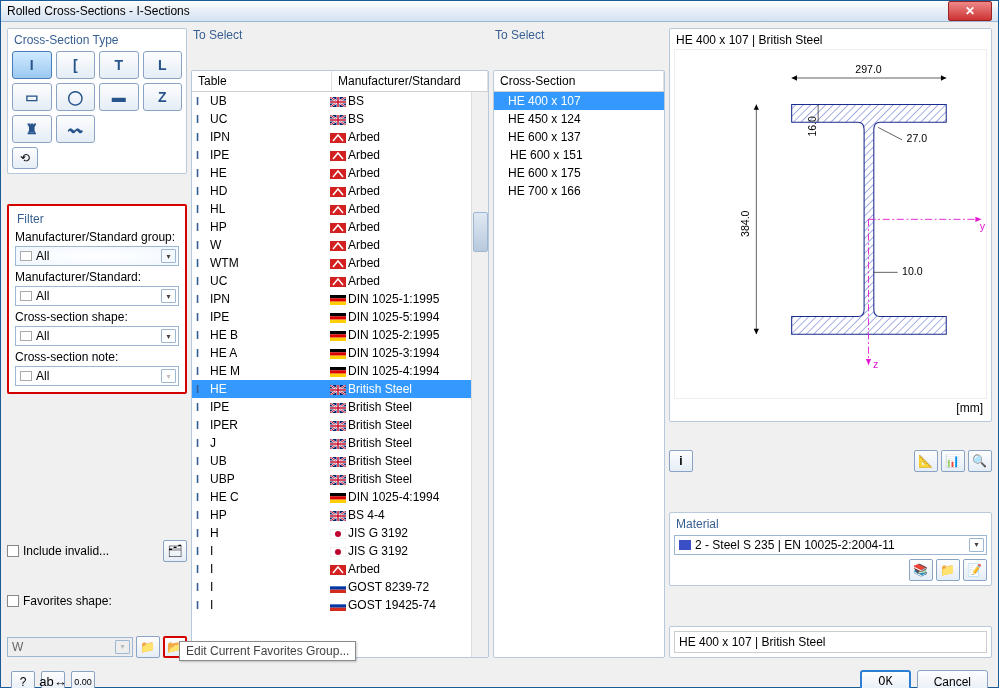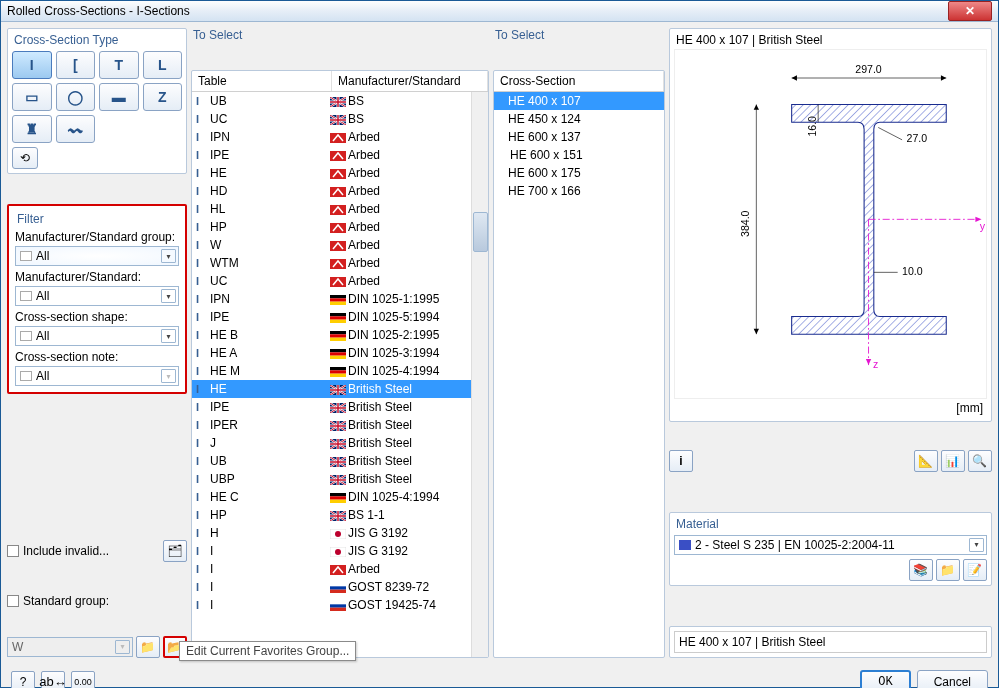--- a/index.html
+++ b/index.html
@@ -117,21 +117,21 @@
       <div style="flex:1"></div>
 
       <div class="chk-row">
         <div class="chk"></div>
         <span>Include invalid...</span>
         <div style="flex:1"></div>
         <div class="icon-btn">🗂</div>
       </div>
       <div class="chk-row">
         <div class="chk"></div>
-        <span>Standard group:</span>
+        <span>Favorites shape:</span>
       </div>
       <div class="fav-row">
         <div class="fav-combo">
             <span>W</span>
             <span class="combo-arrow" style="color:#bbb">▾</span>
           </div>
         <div class="icon-btn">📁</div>
         <div class="icon-btn redbox">📂</div>
       </div>
     </div>
@@ -385,21 +385,21 @@
             <div class="list-row">
               <span class="i-ico">I</span>
               <span class="tbl-name">HP</span>
               <span class="mfg-flag"><svg class="flag">
                   <rect width="16" height="10" fill="#012169"></rect>
                   <path d="M0,0 L16,10 M16,0 L0,10" stroke="#fff" stroke-width="2"></path>
                   <path d="M0,0 L16,10 M16,0 L0,10" stroke="#C8102E" stroke-width="1"></path>
                   <path d="M8,0 V10 M0,5 H16" stroke="#fff" stroke-width="3"></path>
                   <path d="M8,0 V10 M0,5 H16" stroke="#C8102E" stroke-width="1.5"></path>
                 </svg></span>
-              <span>BS 1-1</span>
+              <span>BS 4-4</span>
             </div>
             <div class="list-row">
               <span class="i-ico">I</span>
               <span class="tbl-name">H</span>
               <span class="mfg-flag"><svg class="flag">
                   <rect width="16" height="10" fill="#fff" stroke="#ccc" stroke-width="0.5"></rect>
                   <circle cx="8" cy="5" r="3" fill="#BC002D"></circle>
                 </svg></span>
               <span>JIS G 3192</span>
             </div>

